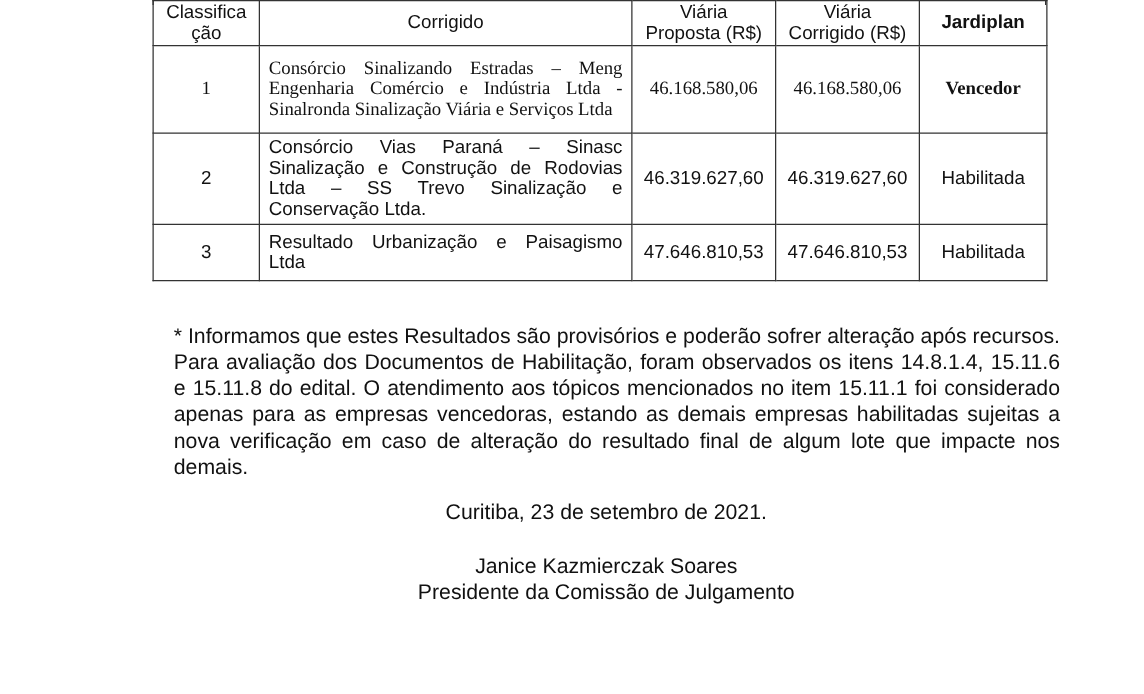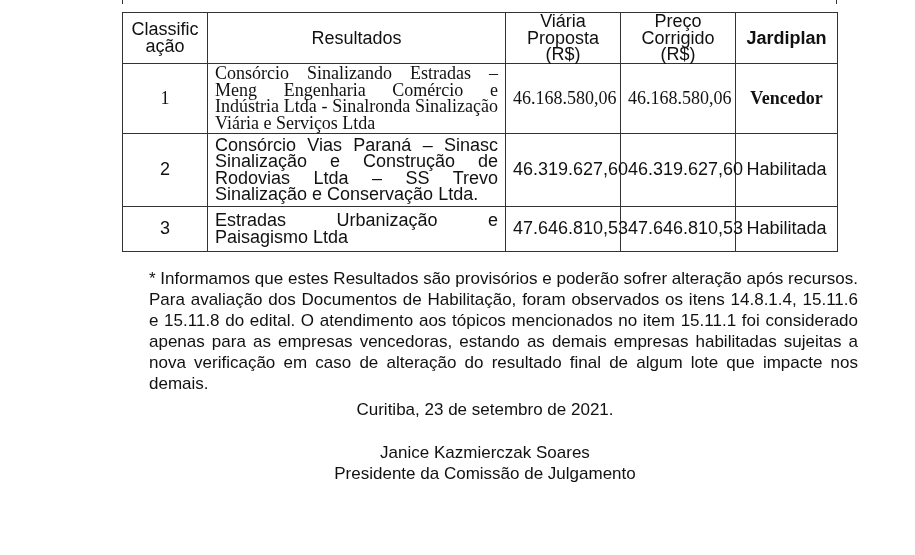--- a/index.html
+++ b/index.html
@@ -4,38 +4,38 @@
 <style>
   html, body { margin: 0; padding: 0; background: #ffffff; }
   body {
     width: 915px; height: 555px; overflow: hidden; position: relative;
     font-family: "Liberation Sans", sans-serif; color: #111;
   }
   .page { position: absolute; left: 0; top: 0; width: 915px; height: 555px; }
   .top-rule-left { position: absolute; left: 122px; top: -2px; width: 1px; height: 6px; background: #333; }
   .top-rule-right { position: absolute; left: 836px; top: -2px; width: 1px; height: 6px; background: #333; }
   table.results {
-    position: absolute; left: 122px; top: 12px;
+    position: absolute; left: 122px; top: 0;
     border-collapse: collapse; table-layout: fixed; width: 715px;
-    font-size: 18px; line-height: 16.5px;
+    font-size: 15px; line-height: 16.5px;
   }
   table.results th, table.results td {
     border: 1px solid #333; padding: 0 7px; vertical-align: middle;
   }
   table.results th { font-weight: normal; text-align: center; height: 35px; }
   table.results th.bold { font-weight: bold; }
   td.c { text-align: center; }
   td.lic { text-align: justify; text-align-last: left; }
   td.bold { font-weight: bold; }
   tr.r1 td { height: 69px; font-family: Liberation Serif, serif; }
   tr.r2 td { height: 72px; margin-top: 40px; }
   tr.r3 td { height: 44px; }
   .note {
     position: absolute; left: 131px; top: 250px; width: 709px;
-    font-size: 17px; line-height: 21px; text-align: justify; margin: 18px;
+    font-size: 17px; line-height: 21px; text-align: justify; margin: 8px;
   }
   .city { position: absolute; left: 0; width: 970px; top: 399px; text-align: center; font-size: 17px; line-height: 21px; margin: 0; }
   .sign-name { position: absolute; left: 0; width: 970px; top: 442px; text-align: center; font-size: 17px; line-height: 21px; margin: 0; }
   .sign-title { position: absolute; left: 0; width: 970px; top: 463px; text-align: center; font-size: 17px; line-height: 21px; margin: 0; }
 </style>
 </head>
 <body>
 
 <div class="page">
   <div class="top-rule-left"></div>
@@ -45,44 +45,44 @@
     <colgroup>
       <col style="width:85px">
       <col style="width:298px">
       <col style="width:115px">
       <col style="width:115px">
       <col style="width:102px">
     </colgroup>
     <thead>
       <tr>
         <th style="word-break:break-all;">Classificação</th>
-        <th>Resultados</th>
+        <th>Corrigido</th>
         <th>Viária Proposta (R$)</th>
-        <th>Preço Corrigido (R$)</th>
+        <th>Viária Corrigido (R$)</th>
         <th class="bold">Jardiplan</th>
       </tr>
     </thead>
     <tbody>
       <tr class="r1">
         <td class="c">1</td>
         <td class="lic">Consórcio Sinalizando Estradas – Meng Engenharia Comércio e Indústria Ltda - Sinalronda Sinalização Viária e Serviços Ltda</td>
         <td class="c">46.168.580,06</td>
         <td class="c">46.168.580,06</td>
         <td class="c bold">Vencedor</td>
       </tr>
       <tr class="r2">
         <td class="c">2</td>
         <td class="lic">Consórcio Vias Paraná – Sinasc Sinalização e Construção de Rodovias Ltda – SS Trevo Sinalização e Conservação Ltda.</td>
         <td class="c">46.319.627,60</td>
         <td class="c">46.319.627,60</td>
         <td class="c">Habilitada</td>
       </tr>
       <tr class="r3">
         <td class="c">3</td>
-        <td class="lic">Estradas Urbanização e Paisagismo Ltda</td>
+        <td class="lic">Resultado Urbanização e Paisagismo Ltda</td>
         <td class="c">47.646.810,53</td>
         <td class="c">47.646.810,53</td>
         <td class="c">Habilitada</td>
       </tr>
     </tbody>
   </table>
 
   <p class="note">* Informamos que estes Resultados são provisórios e poderão sofrer alteração após recursos. Para avaliação dos Documentos de Habilitação, foram observados os itens 14.8.1.4, 15.11.6 e 15.11.8 do edital. O atendimento aos tópicos mencionados no item 15.11.1 foi considerado apenas para as empresas vencedoras, estando as demais empresas habilitadas sujeitas a nova verificação em caso de alteração do resultado final de algum lote que impacte nos demais.</p>
   <p class="city">Curitiba, 23 de setembro de 2021.</p>
   <p class="sign-name">Janice Kazmierczak Soares</p>

